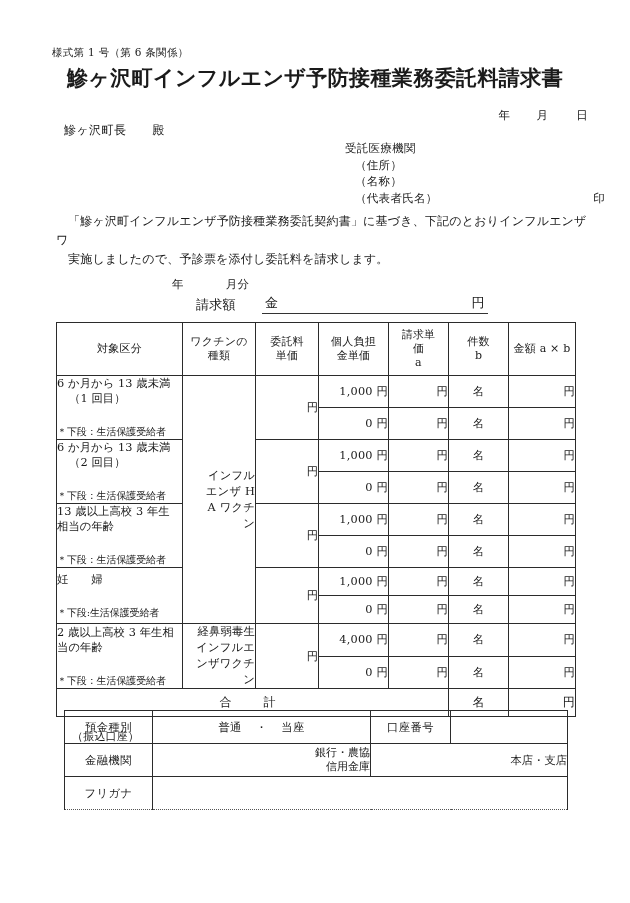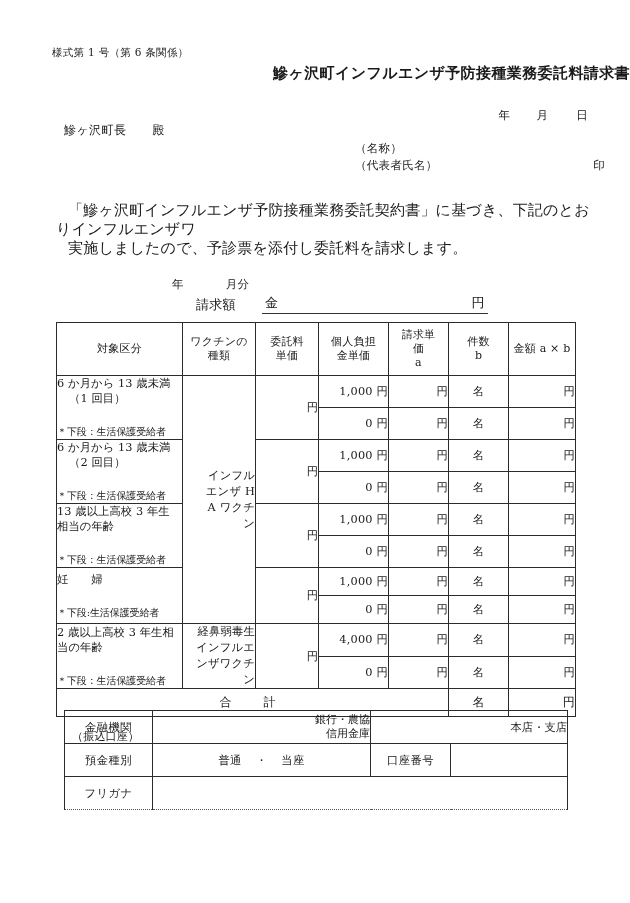--- a/index.html
+++ b/index.html
@@ -29,22 +29,22 @@
     top: 46px;
     font-size: 10.5px;
     letter-spacing: 0.3px;
     white-space: nowrap;
   }
   .doc-title {
     position: absolute;
     left: 0;
     top: 64px;
     width: 630px;
-    text-align: right;
-    font-size: 15px;
+    text-align: center;
+    font-size: 21px;
     font-weight: bold;
     letter-spacing: 0.4px;
     white-space: nowrap;
   }
   .date-line {
     position: absolute;
     right: 42px;
     top: 108px;
     font-size: 11.5px;
     letter-spacing: 0.3px;
@@ -81,23 +81,23 @@
   .inst-block .seal {
     position: absolute;
     right: 0;
     top: 0;
   }
 
   
   .para {
     position: absolute;
     left: 56px;
-    top: 201px;
+    top: 212px;
     width: 540px;
-    font-size: 15px;
+    font-size: 12px;
     line-height: 19px;
     letter-spacing: 0.2px;
   }
   .para .l1 { text-indent: 12px; }
   .para .l2 { }
   .para .l3 { text-indent: 12px; }
 
   .month-line {
     position: absolute;
     left: 172px;
@@ -261,20 +261,22 @@
 
   <div class="date-line">
     <span class="y">年</span><span class="m">月</span><span class="d">日</span>
   </div>
 
   <div class="addressee">
     <span>鰺ヶ沢町長</span><span class="dono">殿</span>
   </div>
 
   <div class="inst-block">
+    <div>受託医療機関</div>
+    <div class="indent">（住所）</div>
     <div class="indent">（名称）</div>
     <div class="indent seal-row">
       <span>（代表者氏名）</span>
       <span class="seal">印</span>
     </div>
   </div>
 
   <div class="para">
     <div class="l1">「鰺ヶ沢町インフルエンザ予防接種業務委託契約書」に基づき、下記のとおりインフルエンザワ</div>
     <div class="l3">実施しましたので、予診票を添付し委託料を請求します。</div>
@@ -449,35 +451,35 @@
 
   <table class="bank">
     <colgroup>
       <col style="width:88px">
       <col style="width:218px">
       <col style="width:80px">
       <col style="width:117px">
     </colgroup>
     <tbody>
       <tr>
+        <td class="bank-label">預金種別</td>
+        <td class="bank-kind-val">
+          <span>普通</span><span class="dot">・</span><span>当座</span>
+        </td>
+        <td class="bank-label">口座番号</td>
+        <td></td>
+      </tr>
+      <tr>
         <td class="bank-label">金融機関</td>
         <td class="bank-inst-val">
           <div>銀行・農協</div>
           <div>信用金庫</div>
         </td>
         <td class="bank-branch" colspan="2">本店・支店</td>
       </tr>
       <tr>
-        <td class="bank-label">預金種別</td>
-        <td class="bank-kind-val">
-          <span>普通</span><span class="dot">・</span><span>当座</span>
-        </td>
-        <td class="bank-label">口座番号</td>
-        <td></td>
-      </tr>
-      <tr>
         <td class="bank-label furigana-cell">フリガナ</td>
         <td class="furigana-val" colspan="3"></td>
       </tr>
     </tbody>
   </table>
 
 </div>
 
 </body></html>

